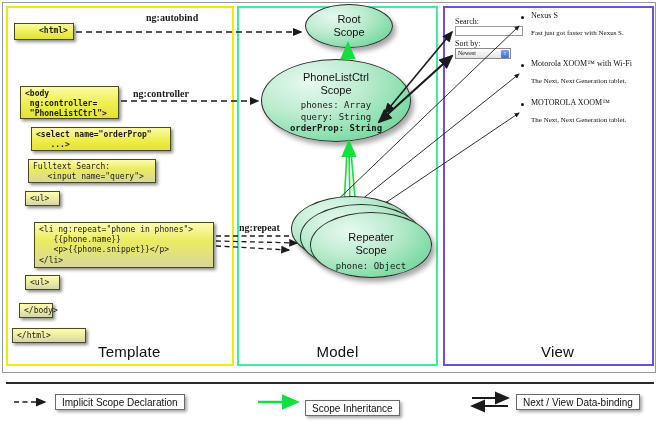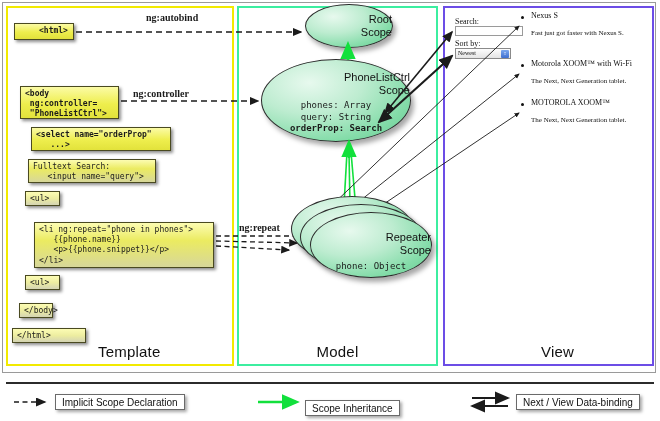--- a/index.html
+++ b/index.html
@@ -92,21 +92,20 @@
     box-shadow: 3px 4px 5px rgba(0,0,0,.35);
     box-sizing: border-box;
     text-align: center;
     color: #111;
   }
   .scope-title {
     font-family: "Liberation Sans", sans-serif;
     font-size: 11px;
     line-height: 1.15;
     color: #111;
-    text-align: right;
   }
   .scope-props {
     font-family: "DejaVu Sans Mono", monospace;
     font-size: 9px;
     line-height: 1.25;
     color: #1b1b1b;
     text-align: center;
   }
   .scope-props .bold { font-weight: bold; }
   .view-label {
@@ -242,21 +241,21 @@
   </div>
 
   <div class="scope" style="left:261px; top:59px; width:150px; height:83px;">
     <div class="scope-title" style="margin-top:11px;">
       <div>PhoneListCtrl</div>
       <div>Scope</div>
     </div>
     <div class="scope-props" style="margin-top:4px;">
       <div>phones: Array</div>
       <div>query: String</div>
-      <div class="bold">orderProp: Search</div>
+      <div class="bold">orderProp: String</div>
     </div>
   </div>
 
   <div class="scope" style="left:291px; top:196px; width:122px; height:66px; z-index:1;"></div>
   <div class="scope" style="left:300px; top:204px; width:122px; height:66px; z-index:2;"></div>
   <div class="scope" style="left:310px; top:212px; width:122px; height:66px; z-index:3;">
     <div class="scope-title" style="margin-top:18px;">
       <div>Repeater</div>
       <div>Scope</div>
     </div>

